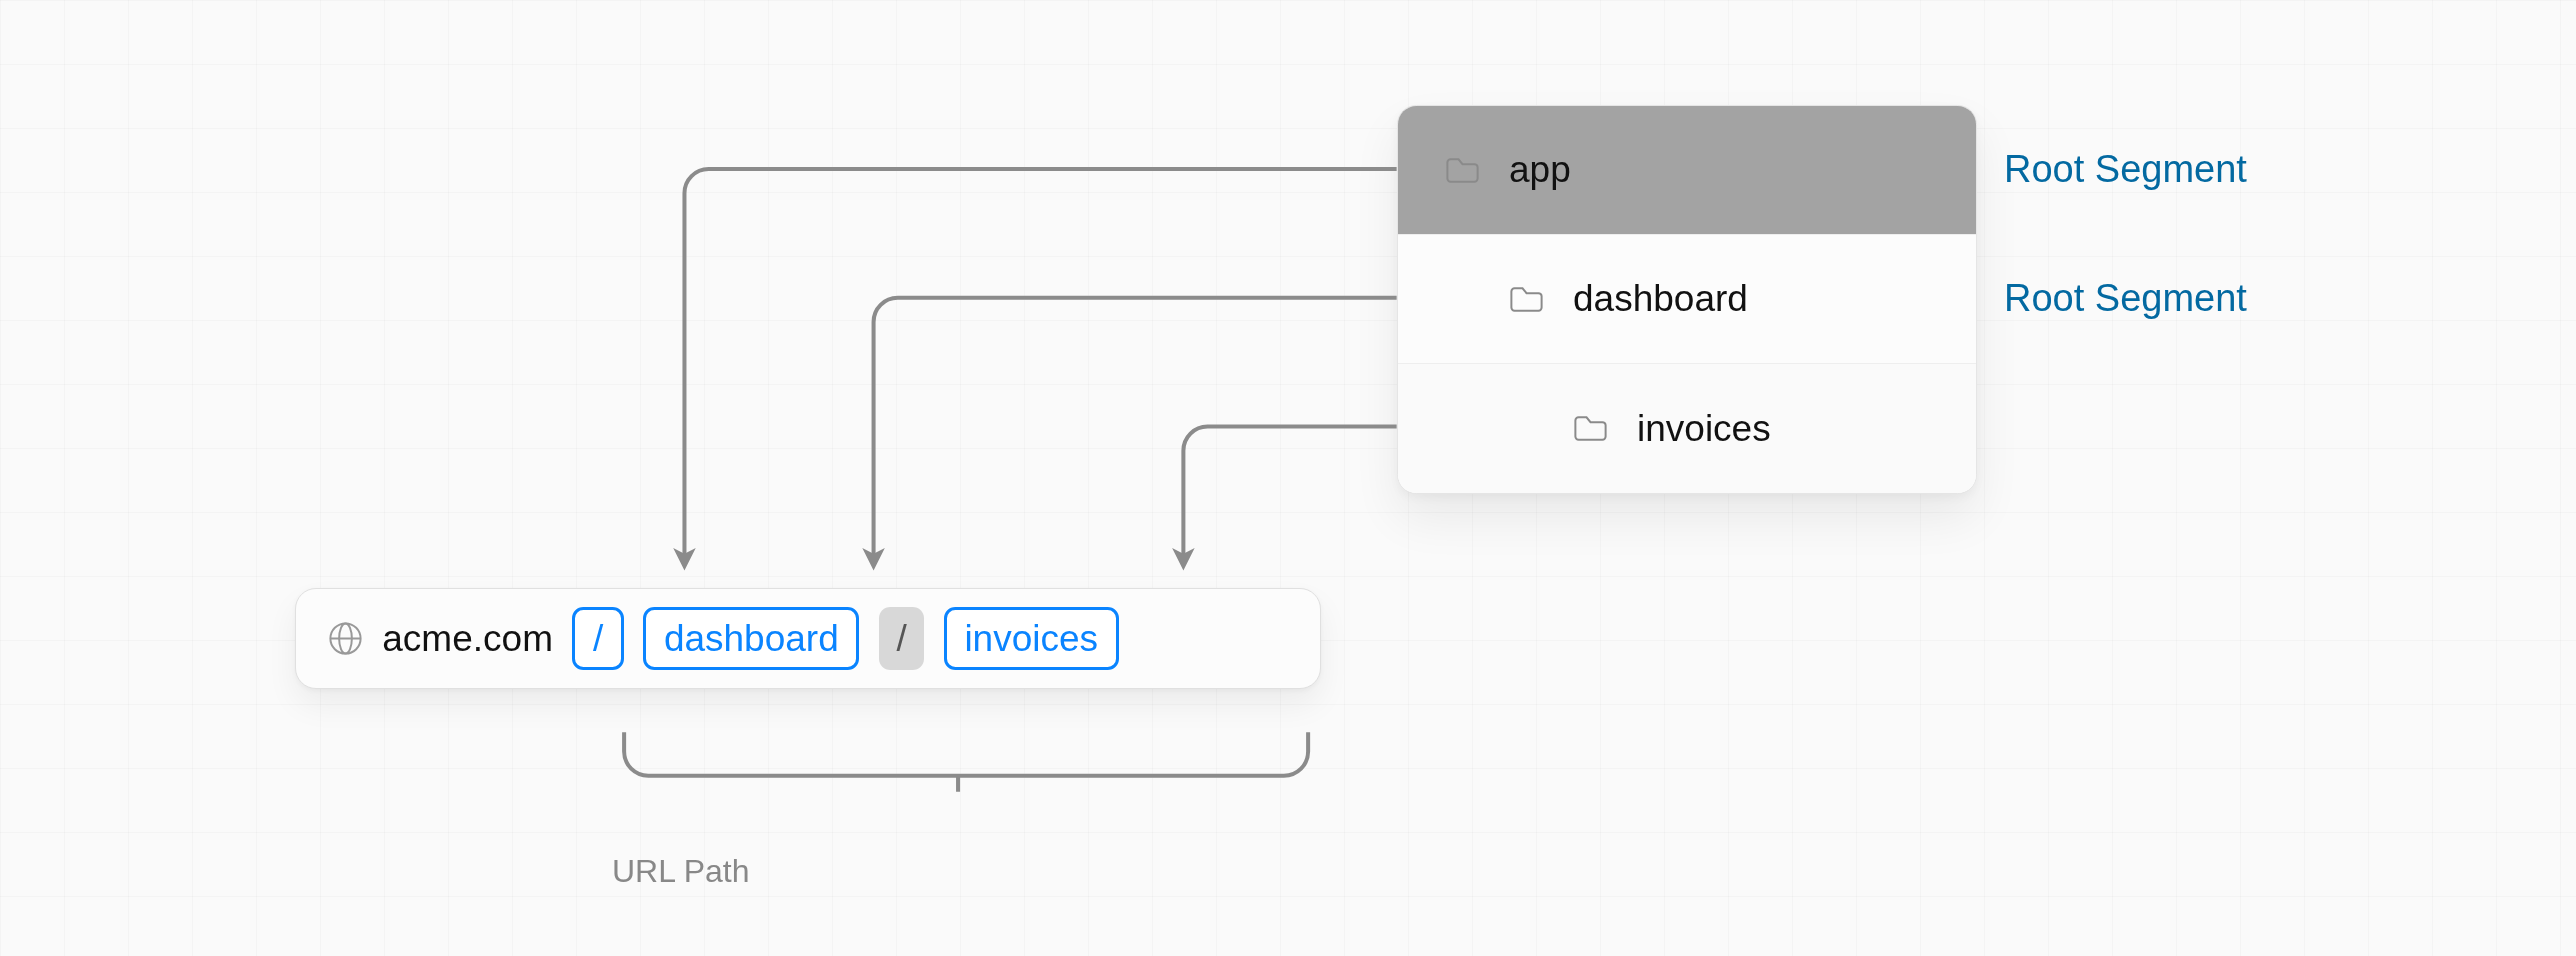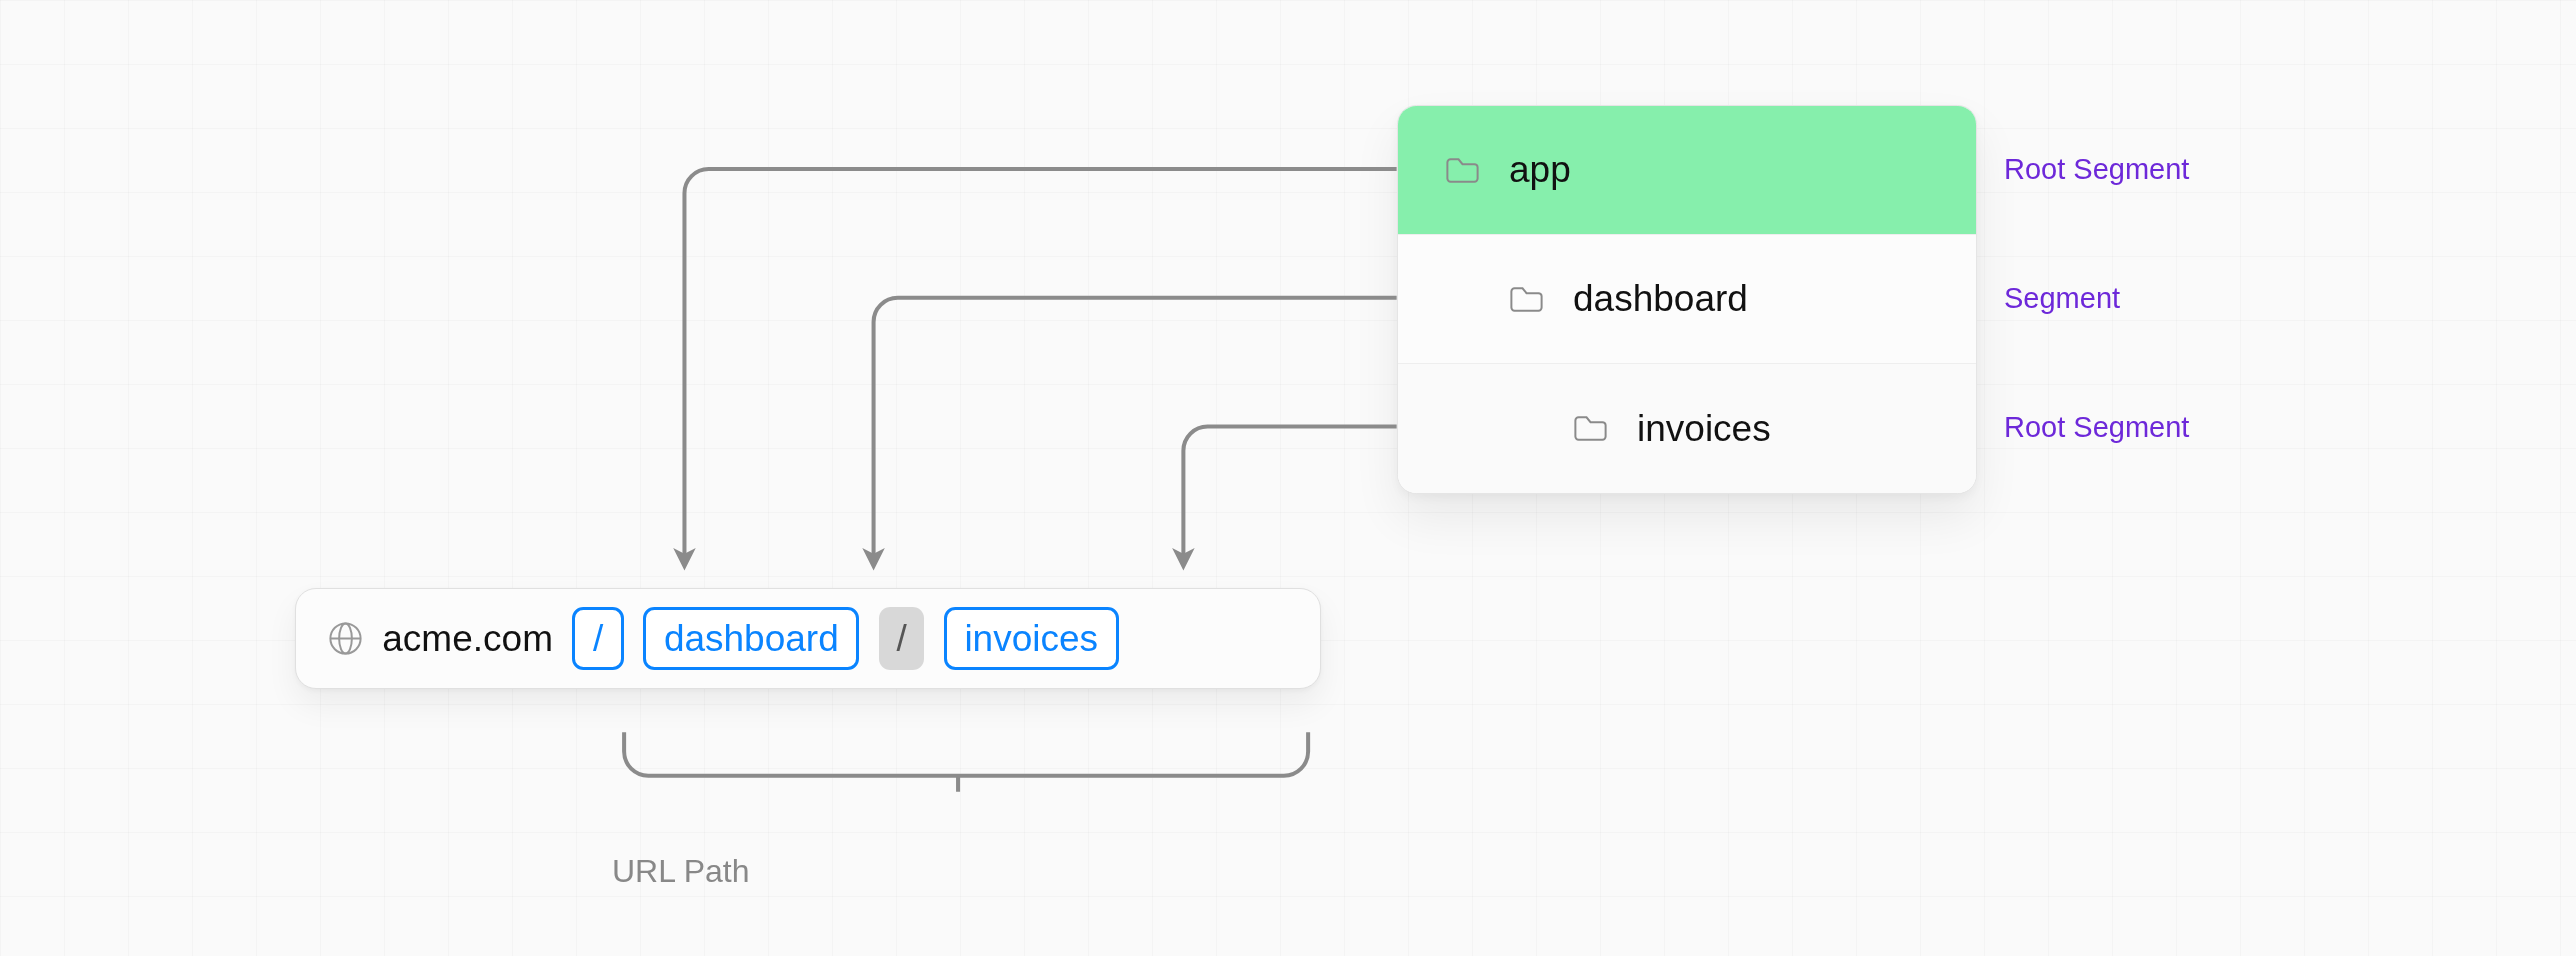--- a/index.html
+++ b/index.html
@@ -32,38 +32,38 @@
   font-size: 37px;
   color: #111;
   border-bottom: 0.8px solid #eee;
 }
 .tree-row:last-child { border-bottom: none; }
 .tree-row .folder-icon {
   width: 35px; height: 29px;
   margin-right: 29px;
   flex: none;
 }
-.tree-row[data-depth="0"] { padding-left: 47px; background:#86efac; }
+.tree-row[data-depth="0"] { padding-left: 47px; background:#a3a3a3; }
 .tree-row[data-depth="1"] { padding-left: 111px; background:#fcfcfc; }
 .tree-row[data-depth="2"] { padding-left: 175px; background:#fafafa; }
 
 .folder-icon svg { width: 100%; height: 100%; display:block; }
 .folder-icon svg * { stroke:#8a8a8a; stroke-width:2.5; fill:none; }
 
 .tree-label-col {
   position:absolute;
   left: 2004px;
   top: 105px;
   width: 403px;
 }
 .tree-label {
   height:129px;
   display:flex; align-items:center;
-  font-size: 29px;
-  color:#6d28d9;
+  font-size: 38px;
+  color:#0369a1;
 }
 
 
 .urlbar {
   position:absolute;
   left: 295px; top: 588px;
   width: 1026px; height: 101px;
   background:#fcfcfc;
   border:0.8px solid #e0e0e0;
   border-radius: 21px;
@@ -148,21 +148,20 @@
       <svg viewBox="0 0 44 36">
           <path d="M3 8 a4 4 0 0 1 4-4 h10 l5 6 h15 a4 4 0 0 1 4 4 v14 a4 4 0 0 1-4 4 H7 a4 4 0 0 1-4-4 Z"></path>
         </svg>
     </span>
     <span>invoices</span>
   </div>
 </div>
 
 <div class="tree-label-col">
   <div class="tree-label">Root Segment</div>
-  <div class="tree-label">Segment</div>
   <div class="tree-label">Root Segment</div>
 </div>
 
 <div class="urlbar">
   <span class="globe-icon">
     <svg viewBox="0 0 44 44">
         <circle cx="22" cy="22" r="19"></circle>
         <ellipse cx="22" cy="22" rx="8" ry="19"></ellipse>
         <line x1="3" y1="22" x2="41" y2="22"></line>
       </svg>

